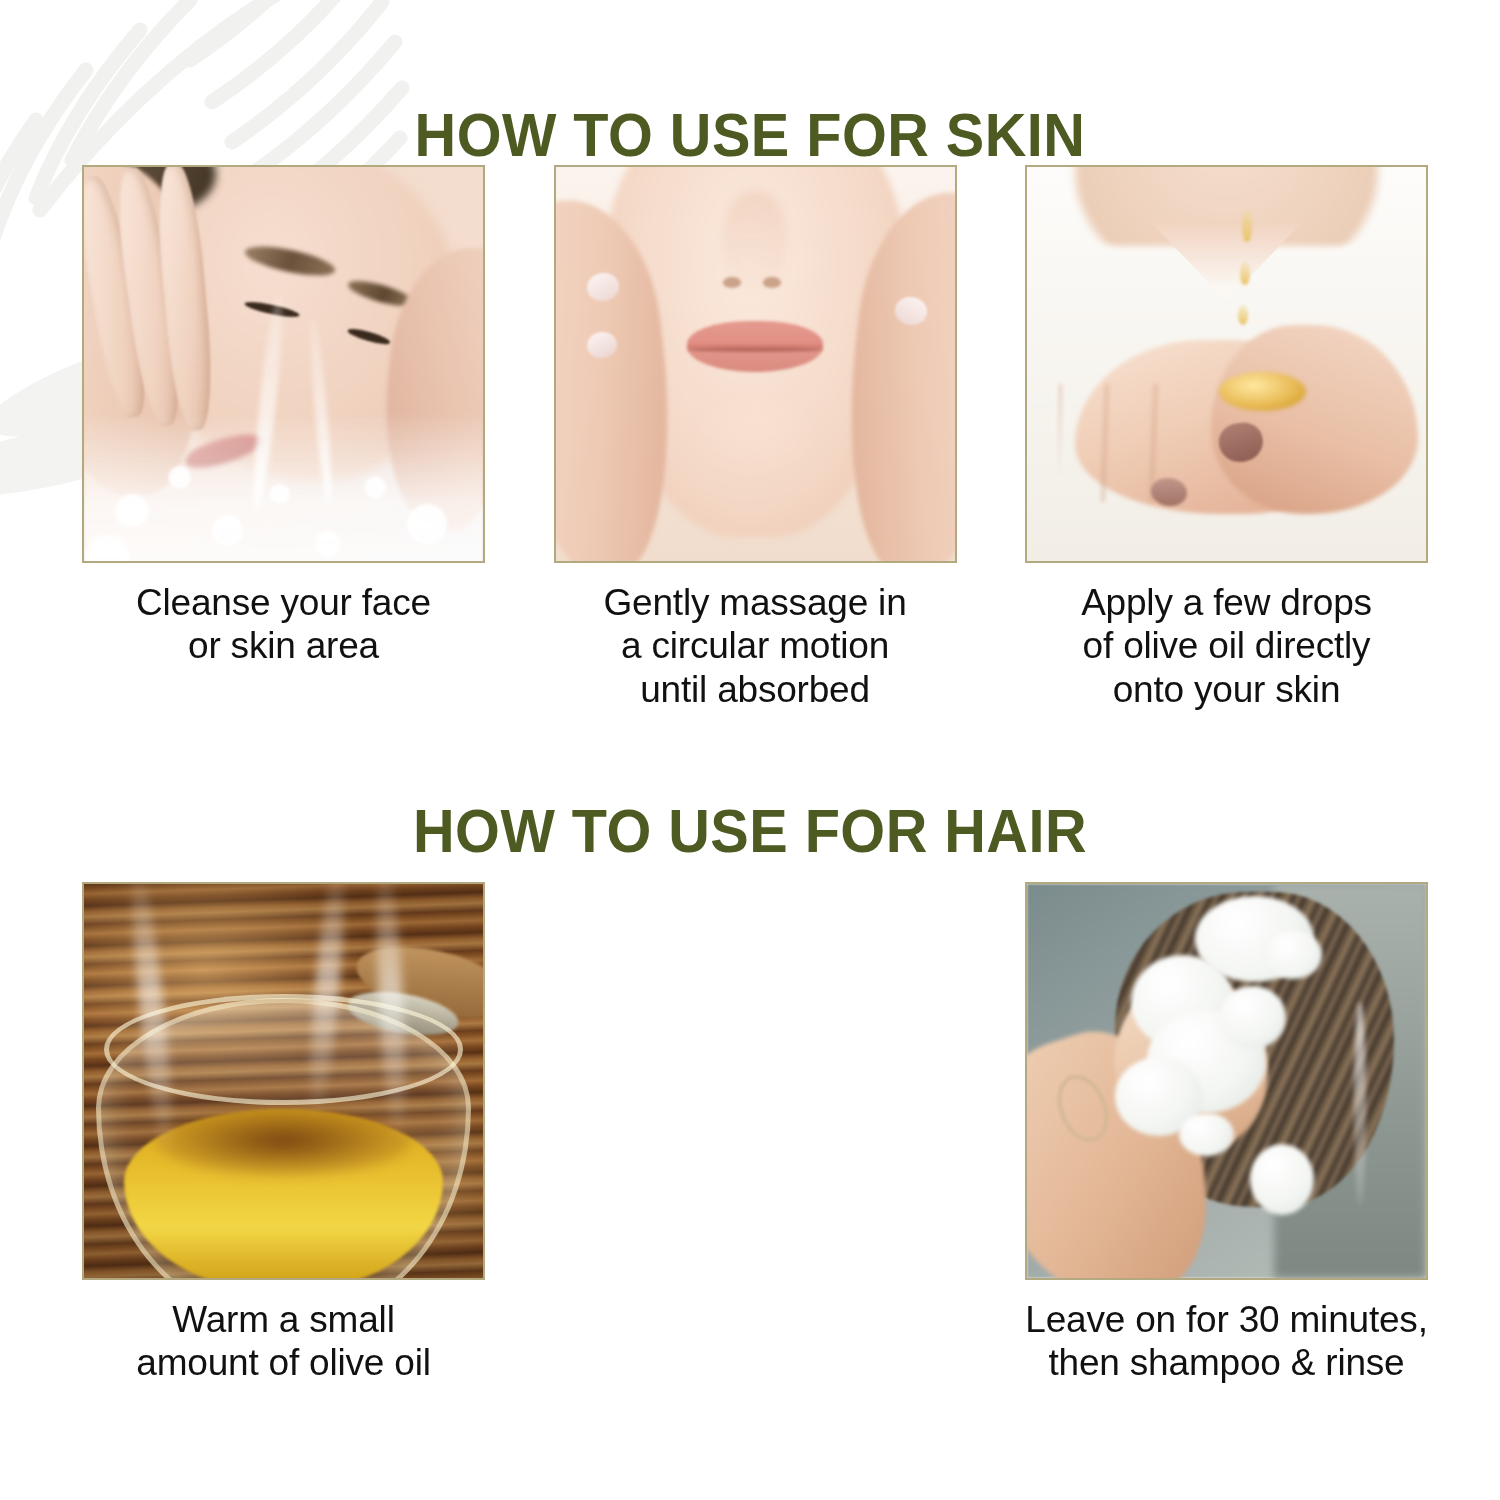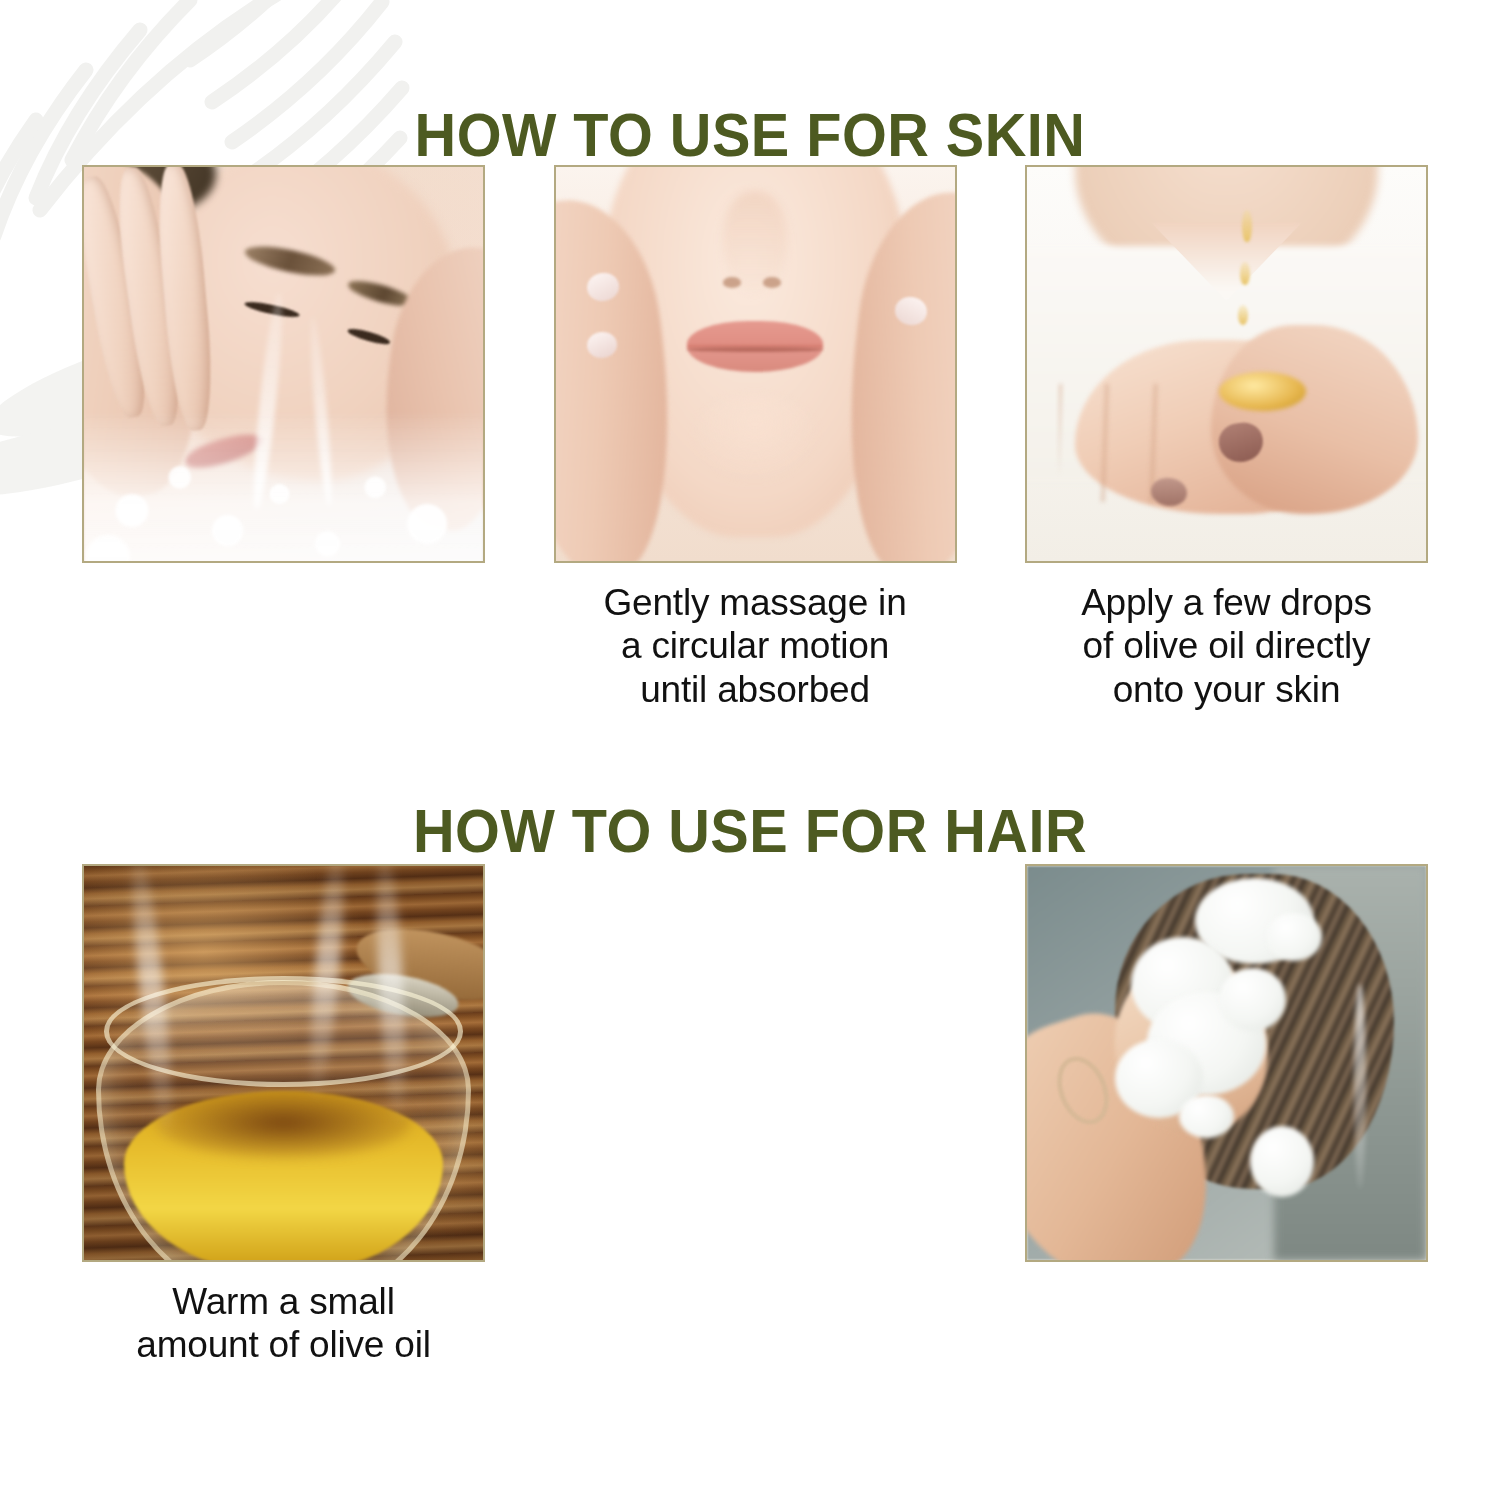--- a/index.html
+++ b/index.html
@@ -54,21 +54,21 @@
 
   
   .grid {
     position: absolute;
     left: 82px;
     width: 1346px;
     display: flex;
     justify-content: space-between;
   }
   #grid-skin { top: 165px; }
-  #grid-hair { top: 864px; }
+  #grid-hair { top: 882px; }
 
   .step {
     width: 403px;
     display: flex;
     flex-direction: column;
     align-items: center;
   }
 
   .photo {
     width: 403px;
@@ -596,20 +596,21 @@
         <div class="p1-lip"></div>
         <div class="p1-handR"></div>
         <div class="p1-handL"></div>
         <div class="p1-finger p1-f1"></div>
         <div class="p1-finger p1-f2"></div>
         <div class="p1-finger p1-f3"></div>
         <div class="p1-stream"></div>
         <div class="p1-stream2"></div>
         <div class="p1-water"></div>
       </div>
+      <div class="caption">Cleanse your face<br>or skin area</div>
     </div>
 
     <div class="step">
       <div class="photo">
         <div class="p3-bg"></div>
         <div class="p3-face"></div>
         <div class="p3-nose"></div>
         <div class="p3-n1 p3-nostril"></div>
         <div class="p3-n2 p3-nostril"></div>
         <div class="p3-lips"></div>
@@ -678,16 +679,17 @@
         <div class="p6-foam p6-fm1"></div>
         <div class="p6-foam p6-fm2"></div>
         <div class="p6-foam p6-fm3"></div>
         <div class="p6-foam p6-fm4"></div>
         <div class="p6-foam p6-fm5"></div>
         <div class="p6-foam p6-fm6"></div>
         <div class="p6-foam p6-fm7"></div>
         <div class="p6-foam p6-fm8"></div>
         <div class="p6-drip"></div>
       </div>
+      <div class="caption">Leave on for 30 minutes,<br>then shampoo &amp; rinse</div>
     </div>
 
   </div>
 </div>
 
 </body></html>

